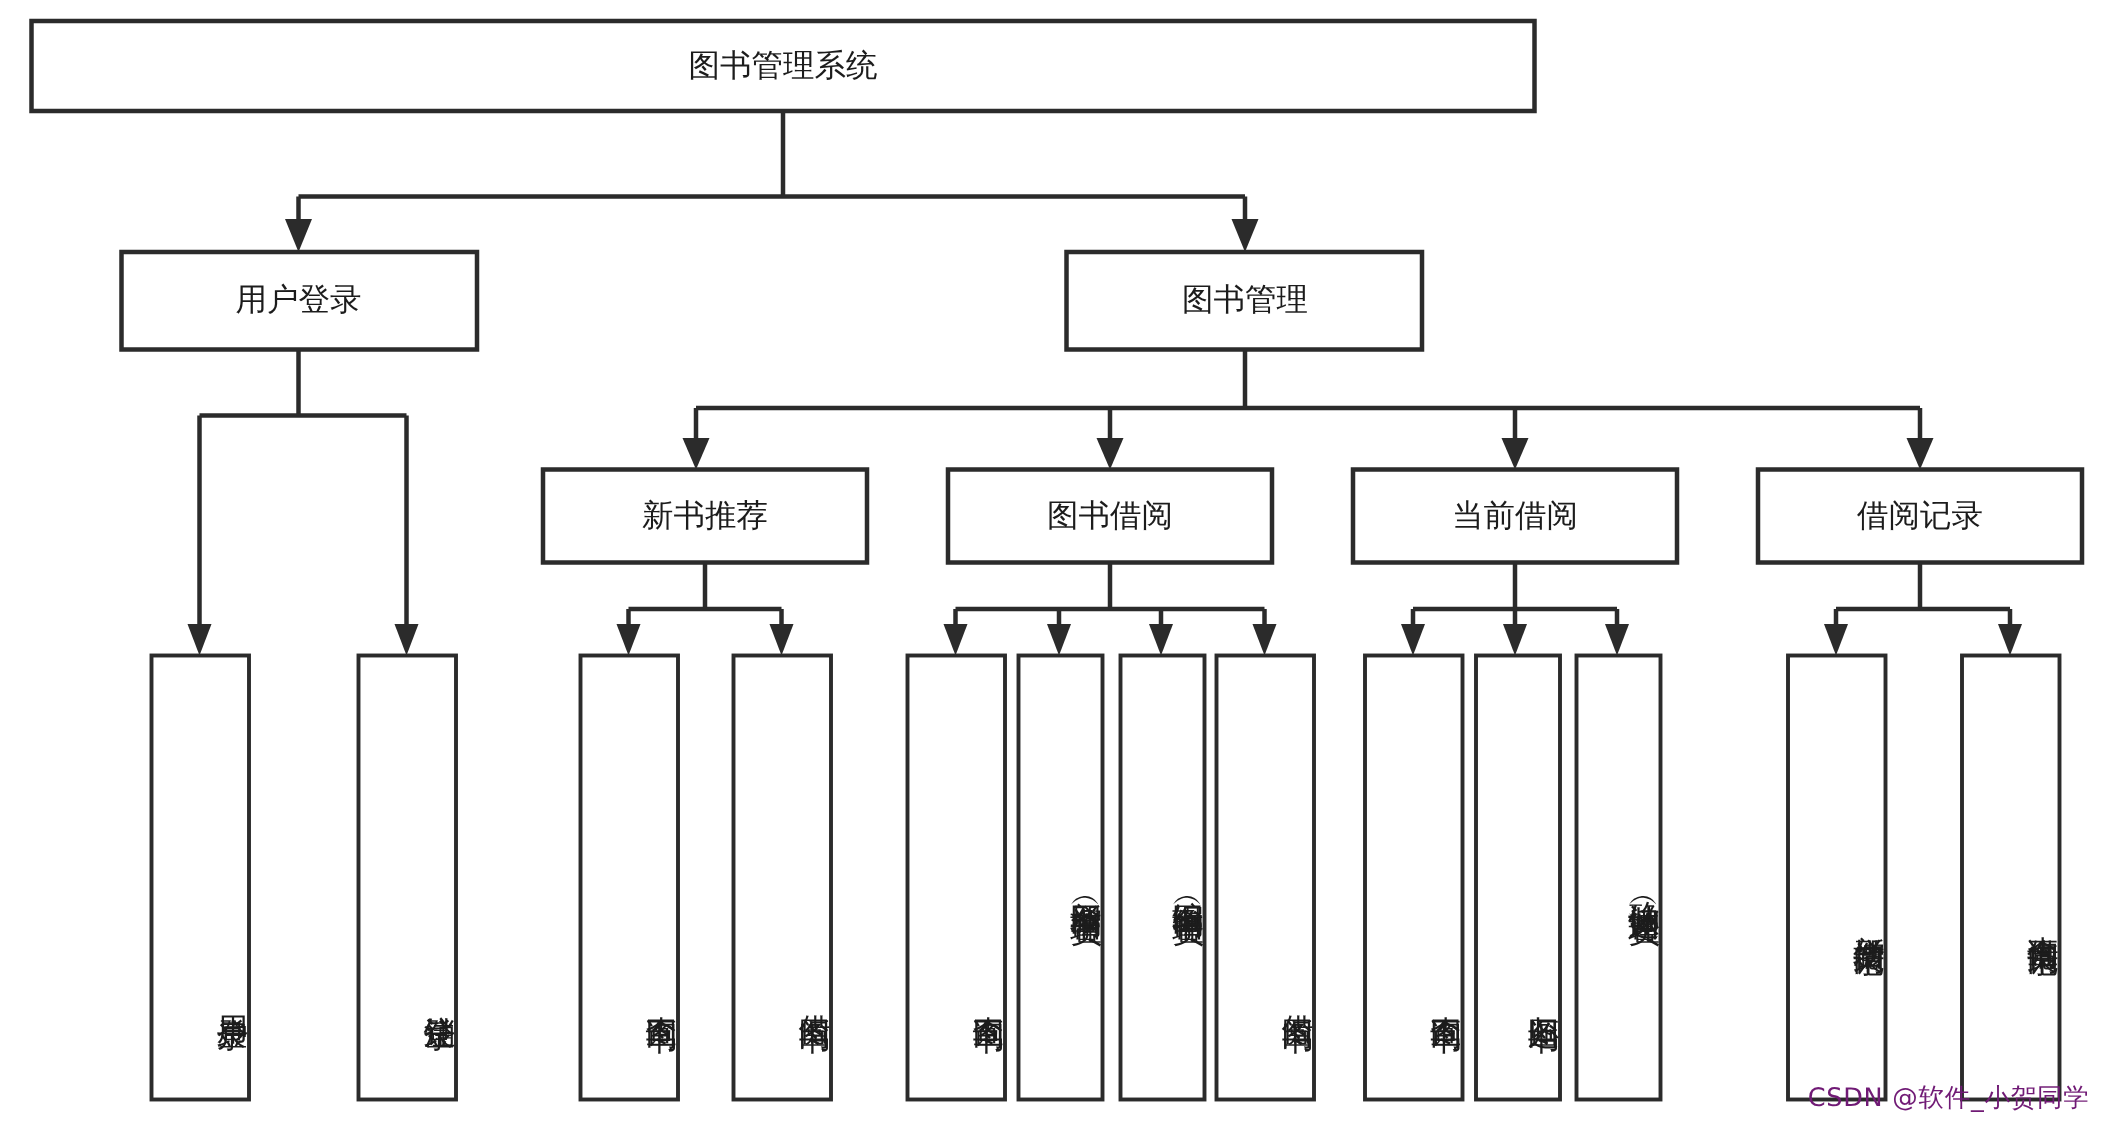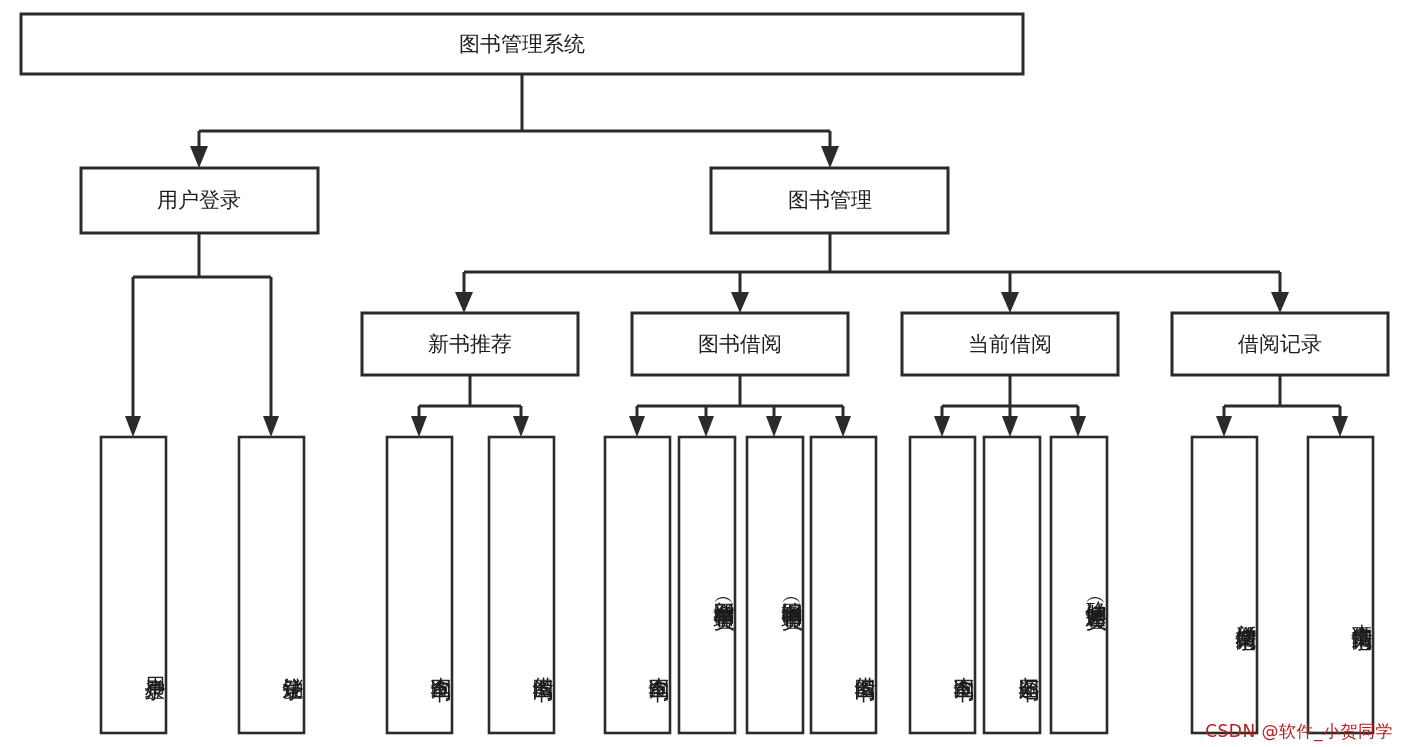--- a/index.html
+++ b/index.html
@@ -66,21 +66,21 @@
     letter-spacing: 1.5px;
     white-space: nowrap;
     pointer-events: none;
   }
   .watermark {
     position: absolute;
     right: 12px;
     bottom: 4px;
     font-family: "DejaVu Sans", "Liberation Sans", sans-serif;
     font-size: 17px;
-    color: #b91c1c;
+    color: #701a75;
     letter-spacing: 0.5px;
     white-space: nowrap;
   }
 </style>
 </head>
 <body>
 
 <div id="diagram-root">
 
   <svg class="diagram" viewBox="0 0 1405 747">

